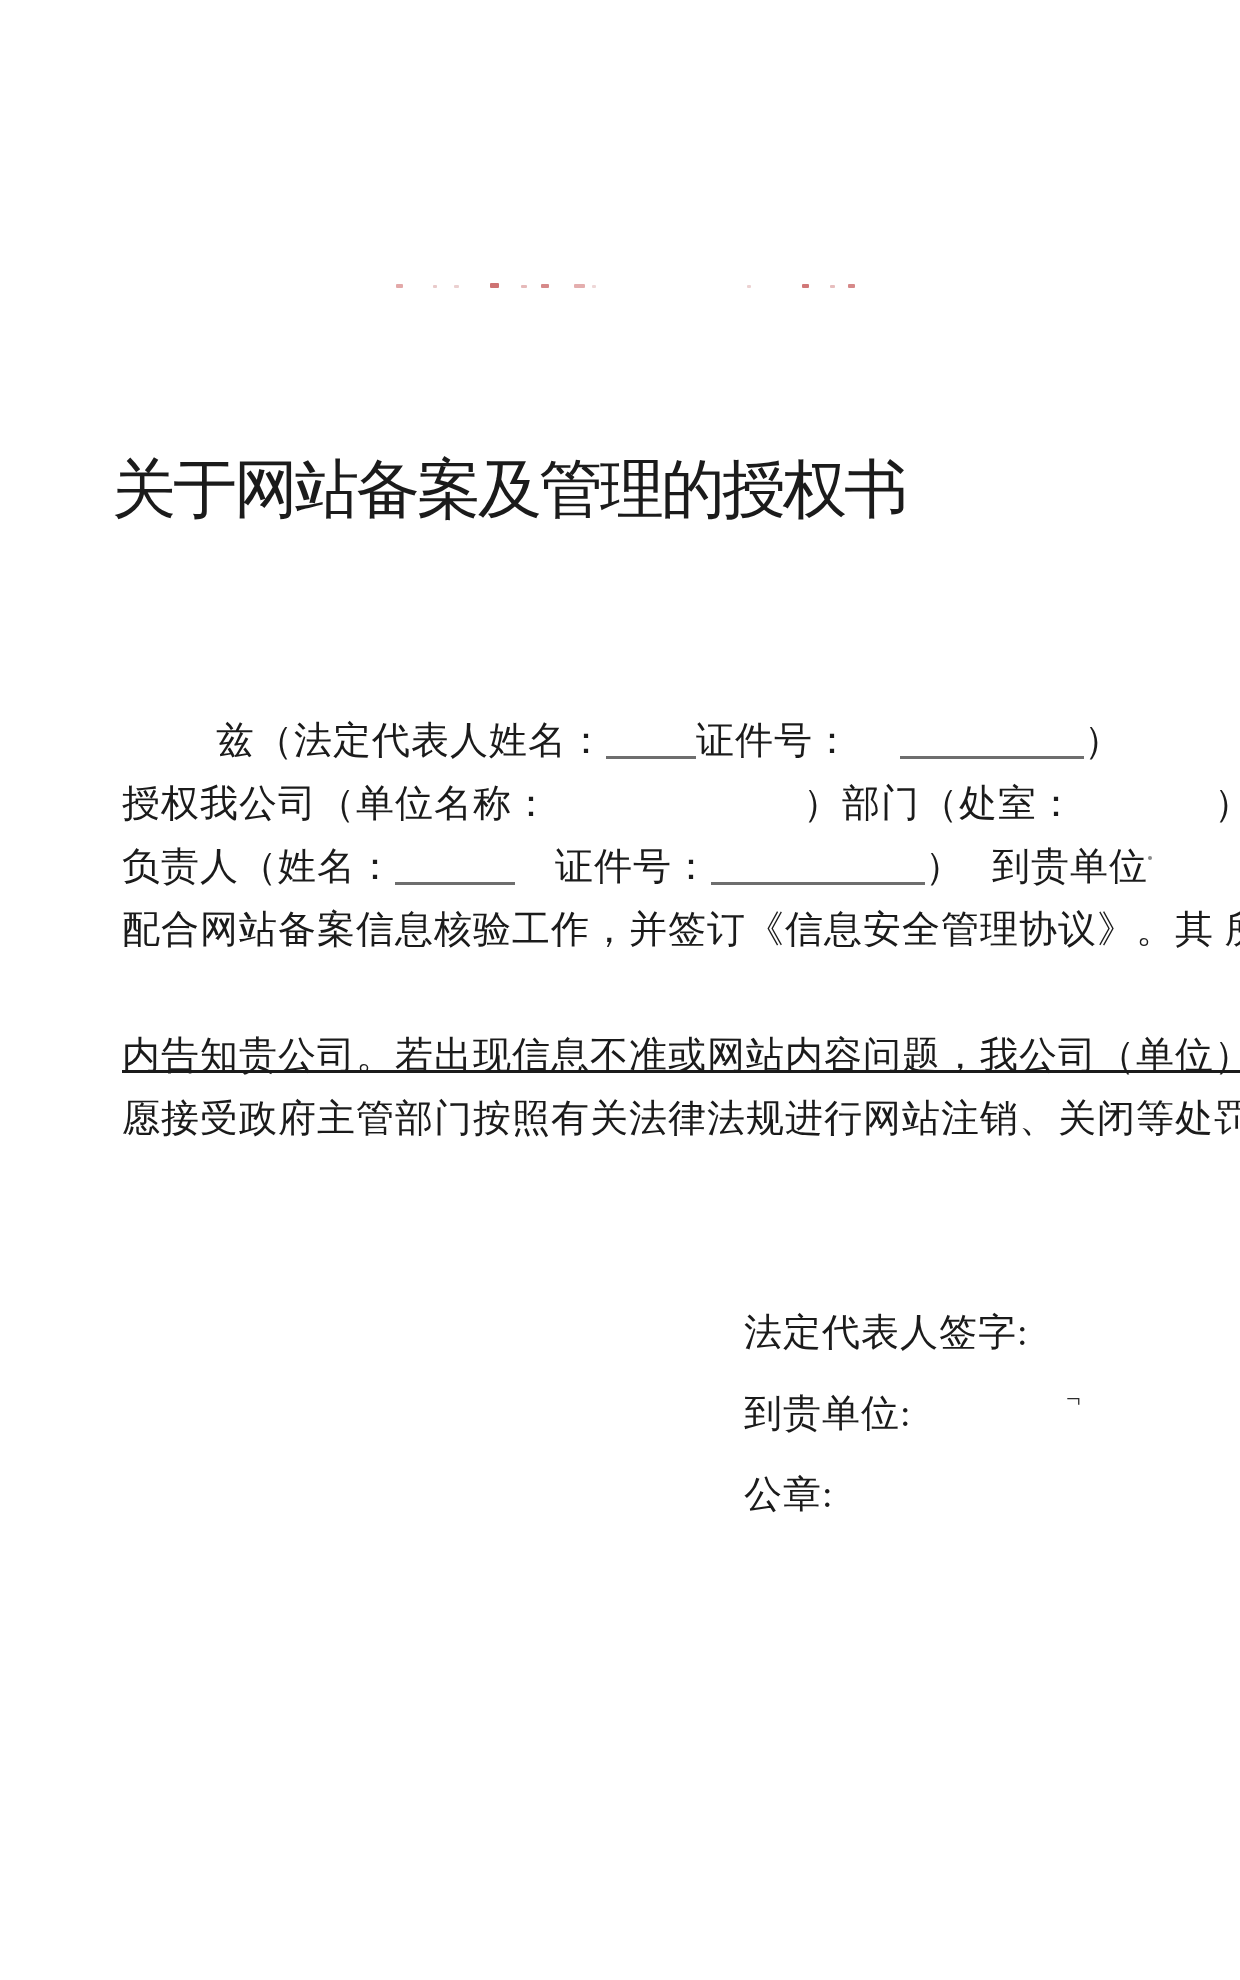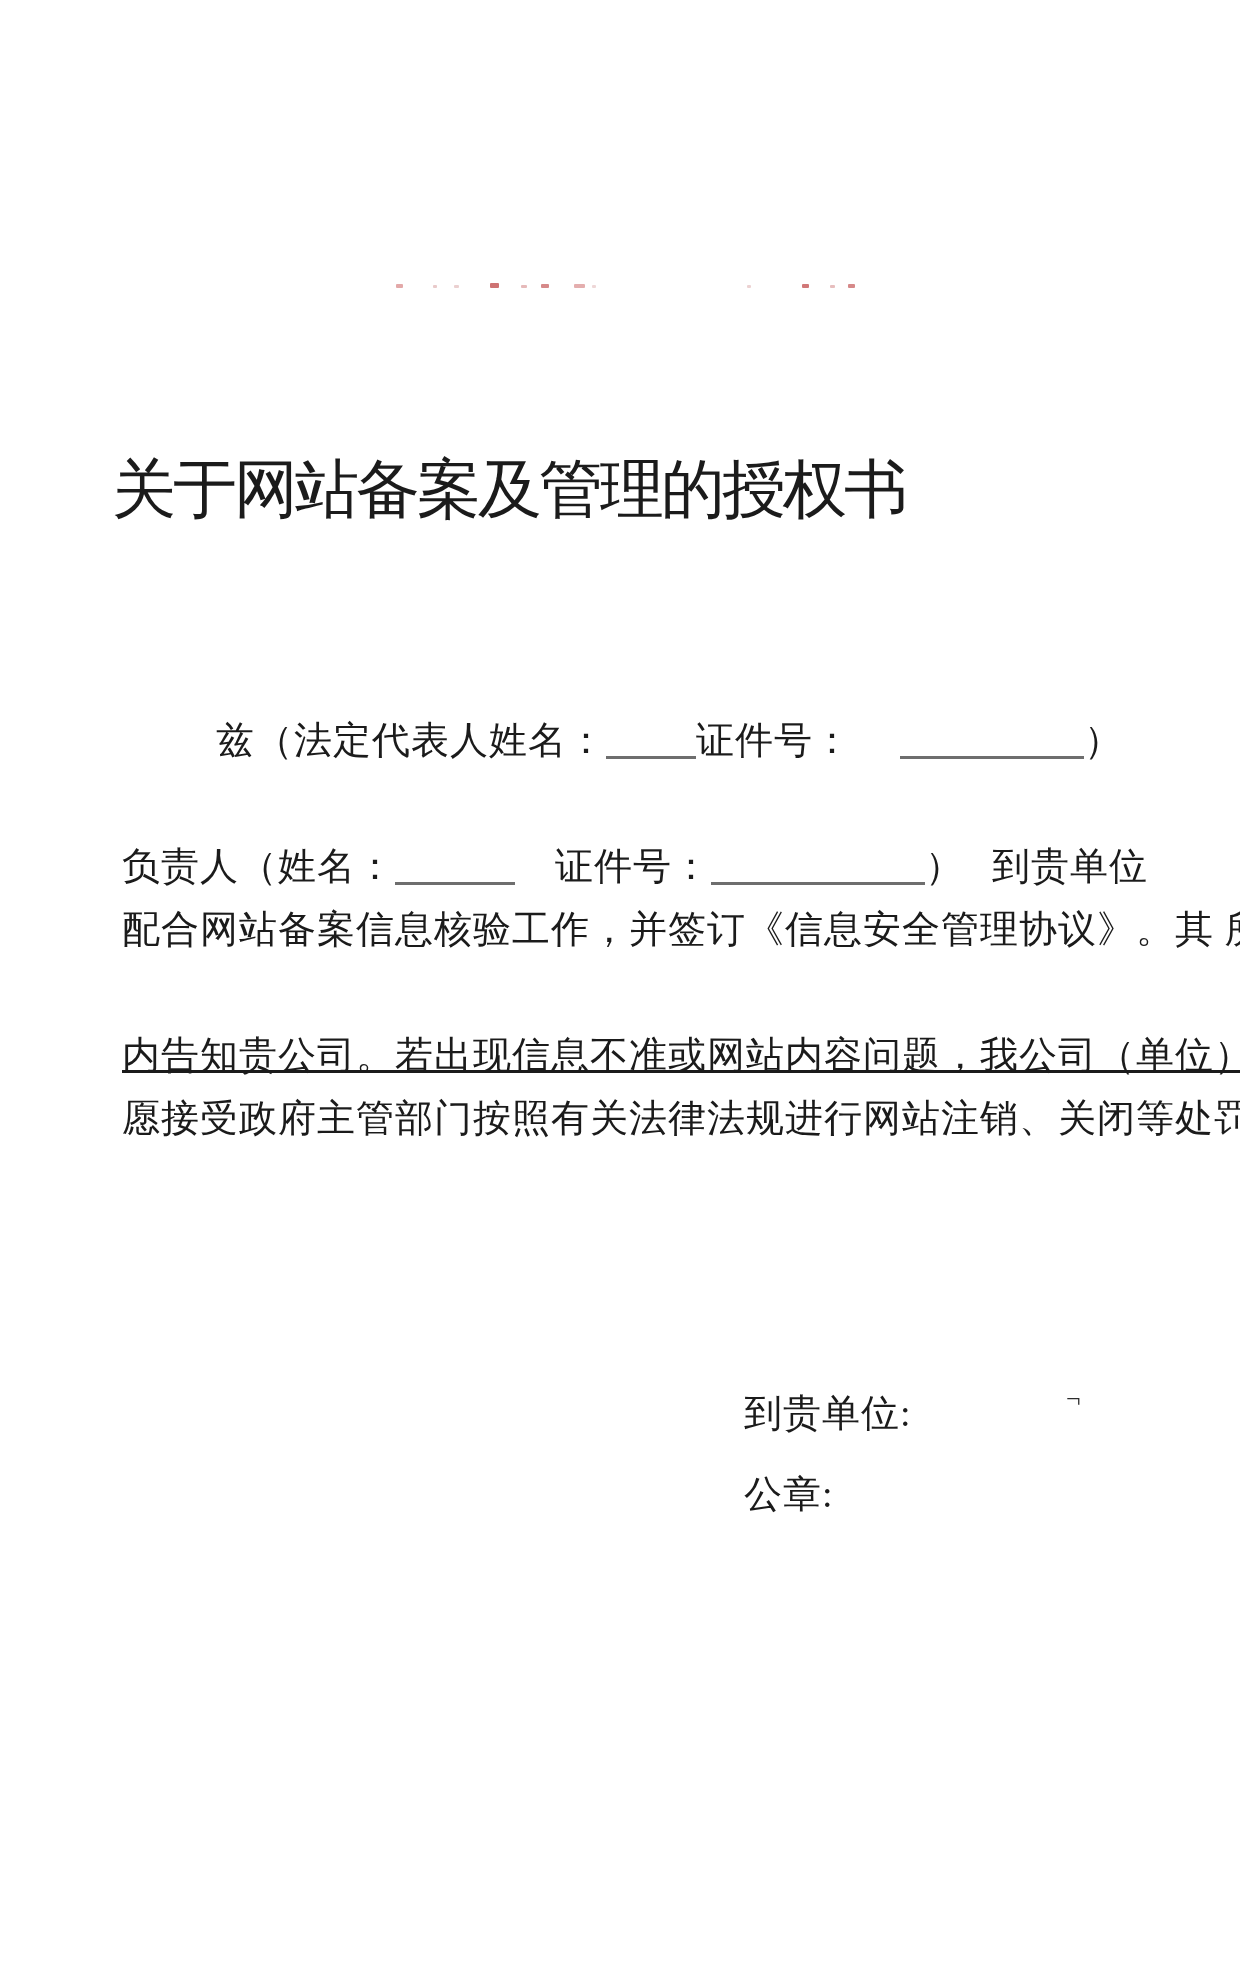--- a/index.html
+++ b/index.html
@@ -81,27 +81,31 @@
     <div class="artifact" style="left:830px;top:285px;width:5px;height:3px;background:#dda3a3;opacity:.7;"></div>
     <div class="artifact" style="left:848px;top:284px;width:7px;height:4px;background:#cc6b6b;opacity:.8;"></div>
   </div>
 
   <div class="title"><span>关于网站备案及管理的授权书</span></div>
 
   <div class="bodyline" style="top:709px;">
     <span class="indent"></span><span>兹（法定代表人姓名：</span><span class="blank" style="width:90px;"></span><span>证件号：</span><span class="sp" style="width:48px;"></span><span class="blank" style="width:184px;"></span><span>）</span>
   </div>
 
+  <div class="bodyline" style="top:772px;">
+    <span>授权我公司（单位名称：</span><span class="gapblank" style="width:252px;"></span><span>）部门（处室：</span><span class="gapblank" style="width:138px;"><span class="ink-dot" style="left:72px;top:40px;"></span></span><span>）</span>
+  </div>
 
   <div class="bodyline" style="top:835px;">
     <span>负责人（姓名：</span><span class="blank" style="width:120px;"></span><span class="sp" style="width:40px;"></span><span>证件号：</span><span class="blank" style="width:214px;"></span><span>）</span><span class="sp" style="width:28px;"></span><span>到贵单位</span>
   </div>
 
   <div class="bodyline" style="top:898px;">配合网站备案信息核验工作，并签订《信息安全管理协议》。其 所</div>
   <div class="bodyline" style="top:1024px;text-decoration:underline;">内告知贵公司。若出现信息不准或网站内容问题，我公司（单位）</div>
   <div class="bodyline" style="top:1087px;">愿接受政府主管部门按照有关法律法规进行网站注销、关闭等处罚。</div>
 
+  <div class="sigline" style="top:1310px;">法定代表人签字:</div>
   <div class="sigline" style="top:1391px;">到贵单位:</div>
   <div class="sigline" style="top:1472px;">公章:</div>
 
   <div class="stray">¬</div>
 
 </div>
 
 </body></html>

